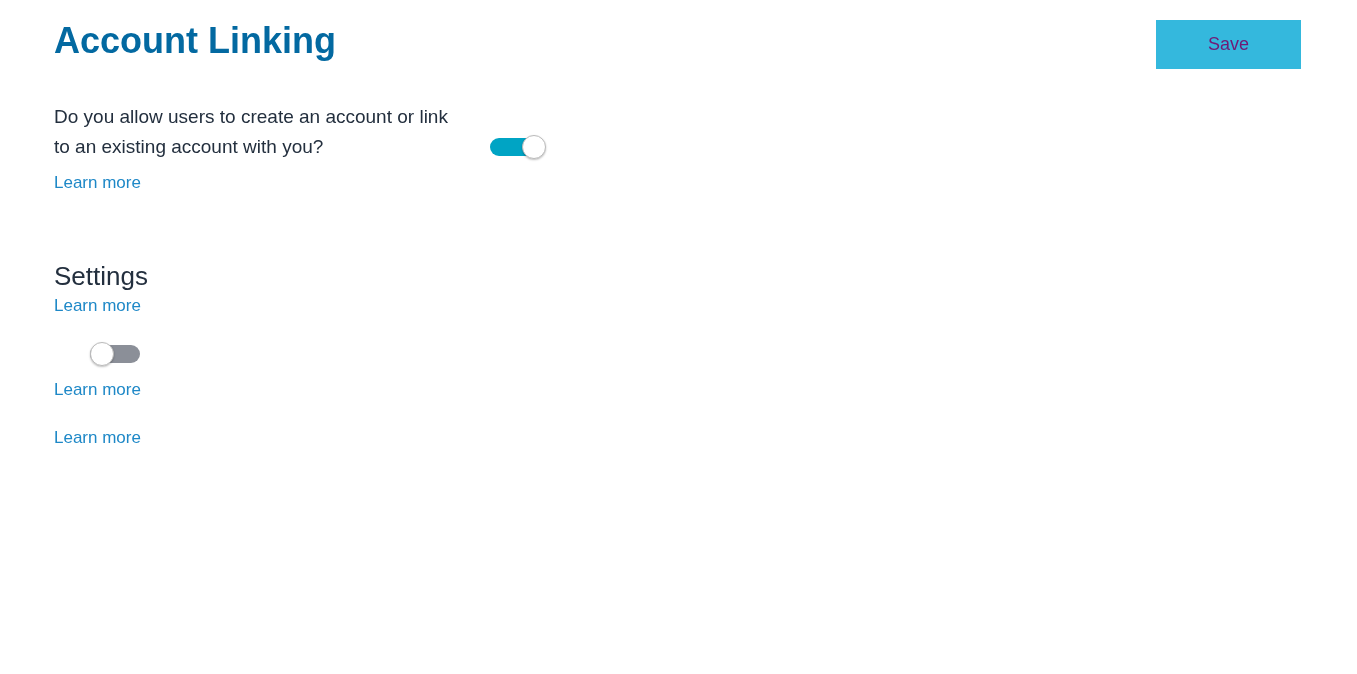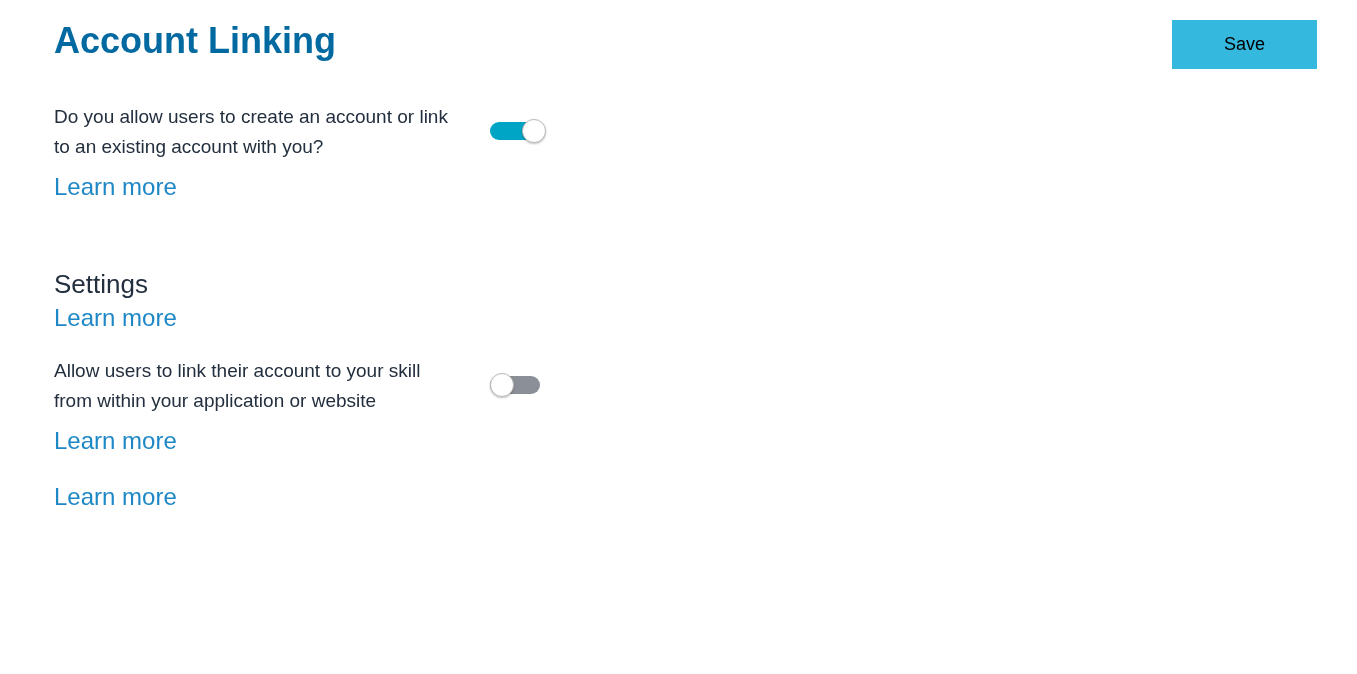--- a/index.html
+++ b/index.html
@@ -21,55 +21,55 @@
     }
     .page-title {
       font-size: 36px;
       font-weight: 700;
       color: #0369a1;
       margin-bottom: 40px;
     }
     .save-button {
       position: absolute;
       top: 20px;
-      right: 40px;
+      right: 56px;
       background: #34b8dd;
-      color: #000000;
+      color: #701a75;
       font-size: 18px;
       border: none;
       padding: 14px 52px;
       cursor: pointer;
       font-family: inherit;
       margin-left: 28px;
     }
     .section-title {
       font-size: 26px;
       font-weight: 300;
       color: #232f3e;
       margin-top: 50px;
     }
     .setting-row {
       display: flex;
-      align-items: center;
+      align-items: flex-end;
       margin-bottom: 6px;
     }
     .setting-text {
       width: 400px;
       font-size: 19px;
       font-weight: 300;
       color: #232f3e;
       line-height: 1.6;
     }
     .toggle-wrap {
       margin-left: 36px;
       padding-top: 2px;
     }
     .learn-more {
       display: inline-block;
-      font-size: 24px;
+      font-size: 17px;
       font-weight: 300;
       color: #1e88c7;
       text-decoration: none;
       margin-top: 4px;
       margin-bottom: 18px;
       cursor: pointer;
     }
     
     .toggle {
       position: relative;
@@ -131,21 +131,20 @@
   </div>
 
   <h2 class="section-title">Settings</h2>
 
   <div class="block">
     <a class="learn-more">Learn more</a>
   </div>
 
   <div class="block">
     <div class="setting-row">
-      <div class="setting-text">Allow users to link their account to your skill from within your application or website</div>
       <div class="toggle-wrap">
         <div class="toggle off">
           <div class="toggle-track"></div>
           <div class="toggle-knob"></div>
         </div>
       </div>
     </div>
     <a class="learn-more">Learn more</a>
   </div>
 

